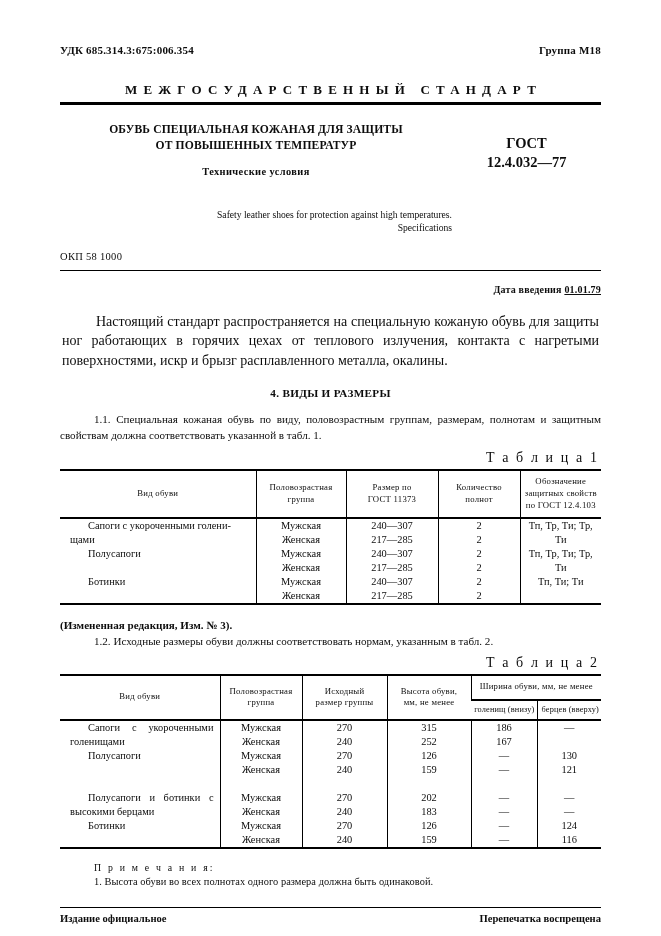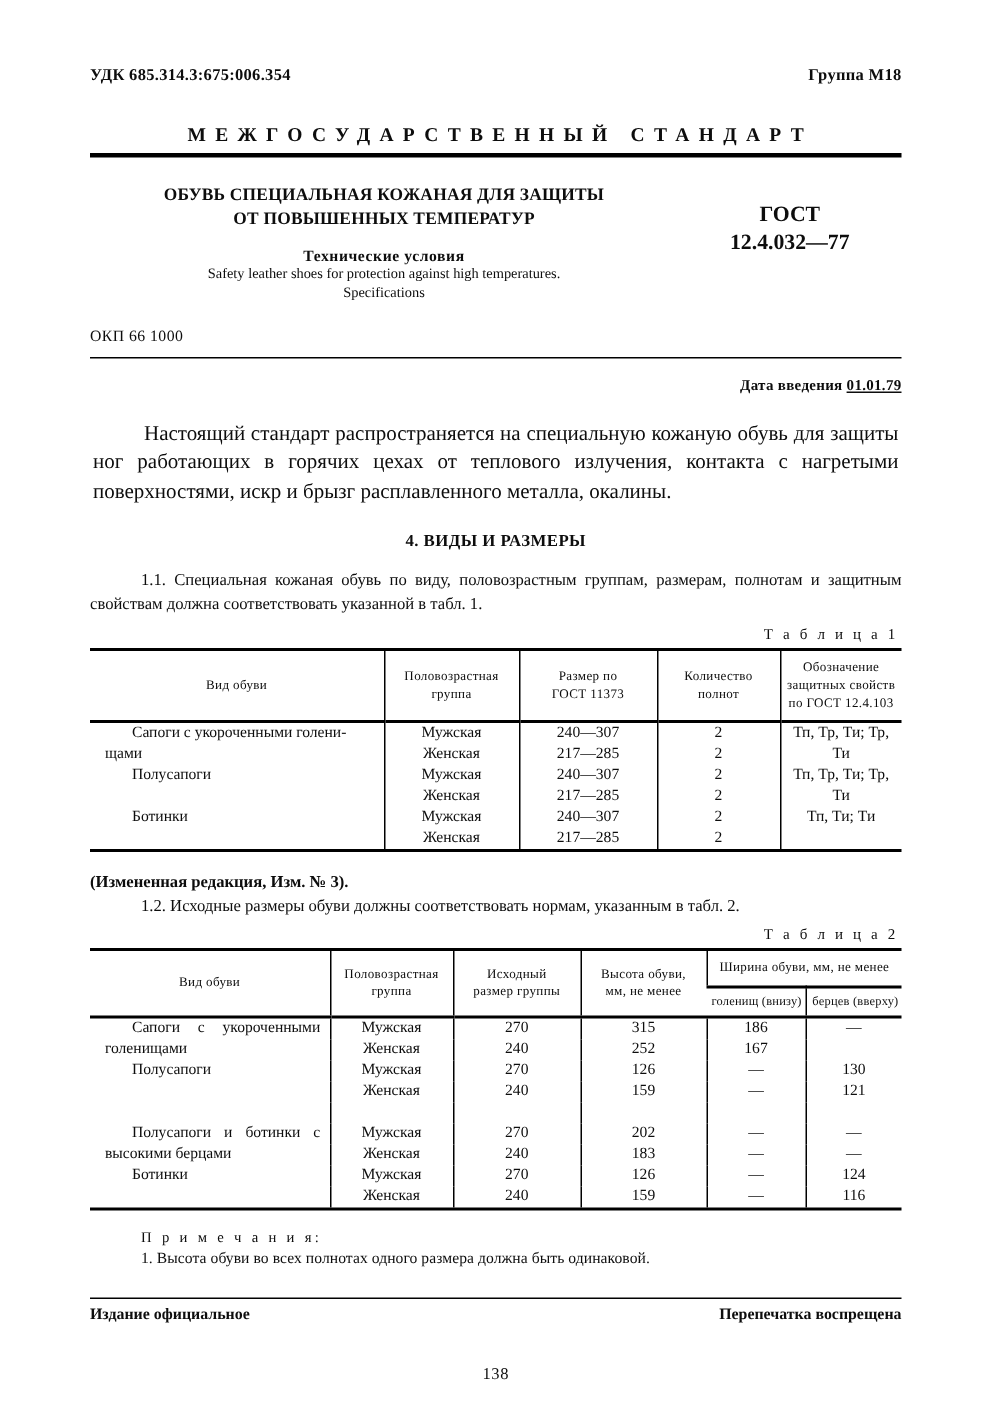--- a/index.html
+++ b/index.html
@@ -76,21 +76,22 @@
   }
   .subtitle {
     font-weight: bold;
     font-size: 10.4px;
     margin-top: 13px;
     letter-spacing: 0.4px;
   }
   .engtitle {
     font-size: 9.6px;
     line-height: 1.32;
-    margin-top: 0;
+    margin-top: 32px;
+    text-align: right;
   }
 
   .okp {
     margin-top: 16px;
     font-size: 10.5px;
     letter-spacing: 0.3px;
   }
 
   .rule-okp {
     border-top: 1.8px solid #000;
@@ -131,21 +132,21 @@
     line-height: 1.42;
     margin: 0;
     text-align: justify;
     text-indent: 34px;
   }
   p.para.tight { text-indent: 22px; }
   .spacer-12 { height: 13px; }
 
   .tablabel {
     text-align: right;
-    font-size: 10px;
+    font-size: 14px;
     letter-spacing: 2.1px;
     margin-top: 6px;
     margin-bottom: 3px;
     padding-right: 2px;
   }
 
   
   table.gost {
     width: 100%;
     border-collapse: collapse;
@@ -272,21 +273,21 @@
         <div>Safety leather shoes for protection against high temperatures.</div>
         <div>Specifications</div>
       </div>
     </div>
     <div class="right">
       <div>ГОСТ</div>
       <div>12.4.032—77</div>
     </div>
   </div>
 
-  <div class="okp">ОКП  66 1000</div>
+  <div class="okp">ОКП  58 1000</div>
   <div class="rule-okp"></div>
 
   <div class="dateline">
     <span>Дата введения</span>
     <span class="val">01.01.79</span>
   </div>
 
   <p class="body first">Настоящий стандарт распространяется на специальную кожаную обувь для защиты ног работающих в горячих цехах от теплового излучения, контакта с нагретыми поверхностями, искр и брызг расплавленного металла, окалины.</p>
 
   <div class="sechead">4. ВИДЫ И РАЗМЕРЫ</div>

